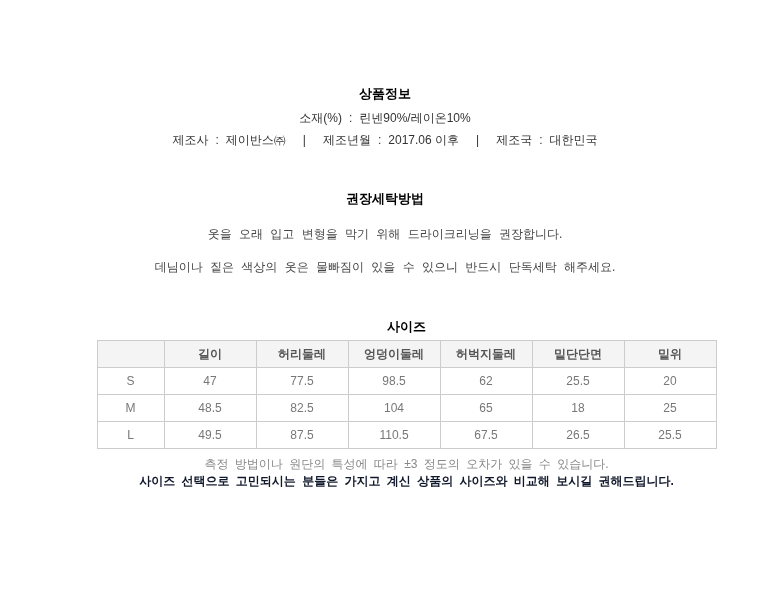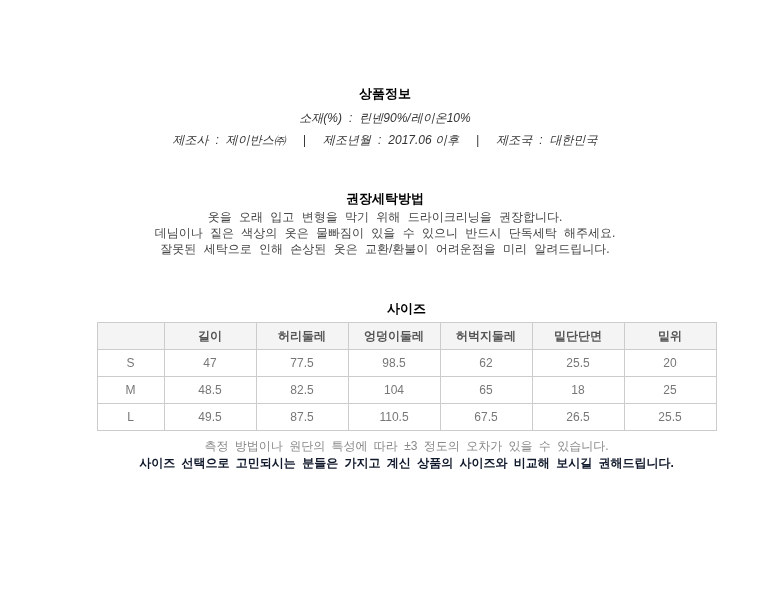--- a/index.html
+++ b/index.html
@@ -12,29 +12,28 @@
   .page { width:770px; height:610px; padding-top:85px; background:#fff; }
 
   .section-title {
     text-align:center; font-size:13px; font-weight:bold; color:#000;
   }
 
   
   .info-line {
     text-align:center; font-size:12px; color:#333; margin-top:9px;
     line-height:13px;
-    font-style:italic;
   }
   .info-line .colon { margin:0 7px; color:#333; }
   .info-line .pipe  { margin:0 17px; color:#333; }
 
   
   .washing { margin-top:43px; }
   .wash-line {
-    text-align:center; font-size:12px; color:#444; margin-top:3px;
+    text-align:center; font-size:12px; color:#444; margin-top:20px;
     word-spacing:4px; line-height:13px;
   }
 
   
   .size-section { margin-top:44px;margin-left:43px; }
   .size-body { width:620px; margin:0 auto; }
   .unit-label {
     text-align:right; font-size:11px; color:#888; margin-top:14px;
   }
   table.size-table {
@@ -71,21 +70,20 @@
 
     <div class="info-line">
       <span>제조사</span><span class="colon">:</span><span>제이반스㈜</span><span class="pipe">|</span><span>제조년월</span><span class="colon">:</span><span>2017.06 이후</span><span class="pipe">|</span><span>제조국</span><span class="colon">:</span><span>대한민국</span>
     </div>
   </div>
 
   <div class="washing">
     <div class="section-title">권장세탁방법</div>
     <p class="wash-line">옷을 오래 입고 변형을 막기 위해 드라이크리닝을 권장합니다.</p>
     <p class="wash-line">데님이나 짙은 색상의 옷은 물빠짐이 있을 수 있으니 반드시 단독세탁 해주세요.</p>
-    <p class="wash-line">잘못된 세탁으로 인해 손상된 옷은 교환/환불이 어려운점을 미리 알려드립니다.</p>
   </div>
 
   <div class="size-section">
     <div class="section-title">사이즈</div>
 
     <div class="size-body">
 
       <table class="size-table">
         <colgroup>
           <col class="c-size">

